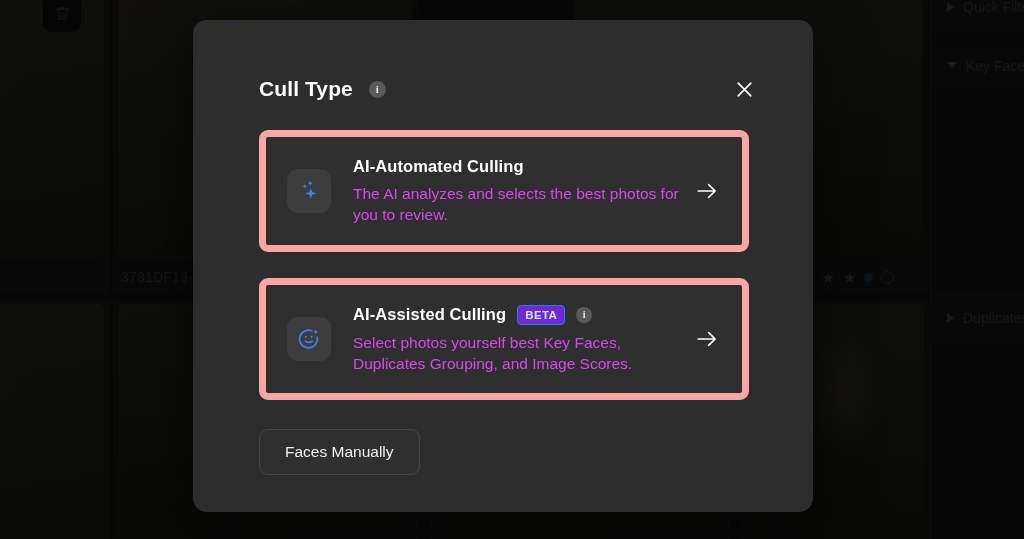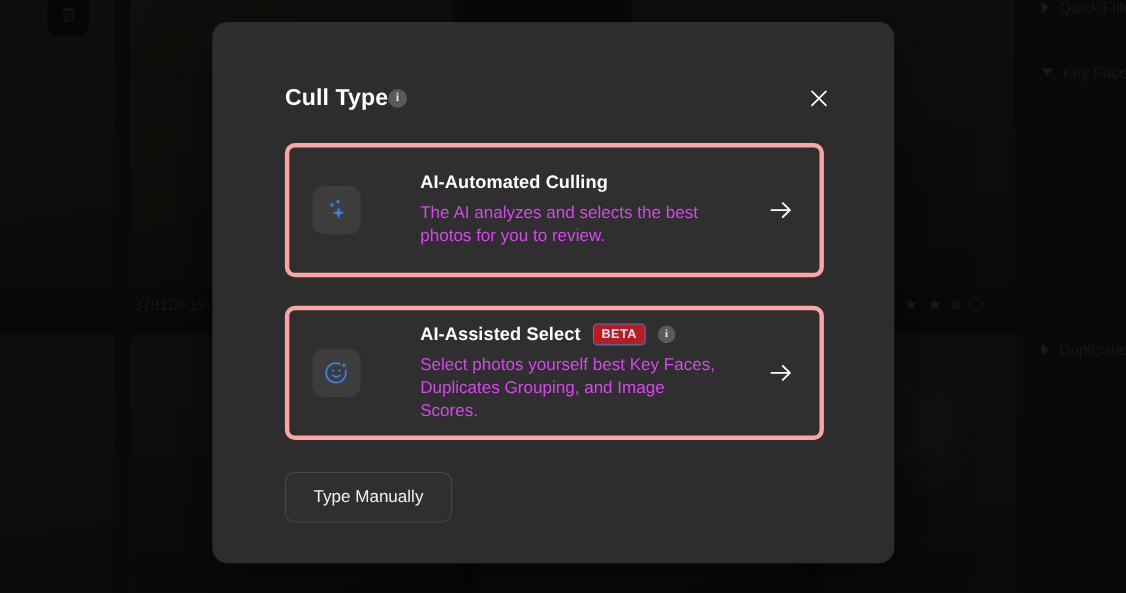--- a/index.html
+++ b/index.html
@@ -184,21 +184,21 @@
     left: 66px; right: 56px;
     top: 52px;
     height: 34px;
     display: flex;
     align-items: center;
     justify-content: space-between;
   }
   .title-wrap {
     display: flex;
     align-items: center;
-    gap: 0;
+    gap: 16px;
   }
   .modal-title {
     color: #ffffff;
     font-size: 21px;
     font-weight: bold;
     letter-spacing: .1px;
   }
   .info-badge {
     width: 17px; height: 17px;
     border-radius: 50%;
@@ -224,29 +224,28 @@
 
   .cards {
     position: absolute;
     left: 66px;
     top: 110px;
     width: 490px;
   }
 
   .card {
     position: relative;
-    border: 4px solid #fca5a5;
+    border: 7px solid #fca5a5;
     border-radius: 9px;
     background: #2f2f2f;
     height: 122px;
     display: flex;
     align-items: center;
     padding: 0 20px 0 21px;
     cursor: pointer;
-    gap: 32px;
   }
   .card + .card { margin-top: 26px; }
 
   .card-icon {
     width: 44px; height: 44px;
     border-radius: 11px;
     background: #3d3d3d;
     display: flex;
     align-items: center;
     justify-content: center;
@@ -271,21 +270,21 @@
     font-weight: bold;
     letter-spacing: .1px;
   }
   .beta-badge {
     display: inline-flex;
     align-items: center;
     justify-content: center;
     height: 20px;
     padding: 0 7px;
     border-radius: 4px;
-    background: #b91c1c;
+    background: #6d28d9;
     border: 1.5px solid #2f7fd4;
     color: #cfe4fb;
     font-size: 11.5px;
     font-weight: bold;
     letter-spacing: .4px;
   }
   .info-badge.sm {
     width: 16px; height: 16px;
     background: #5a5a5a;
     font-size: 10px;
@@ -456,29 +455,29 @@
           <svg width="26" height="26" viewBox="0 0 24 24" fill="none" stroke="#3b82e8" stroke-width="1.5" stroke-linecap="round" stroke-linejoin="round">
             <path d="M19.5 10.2 A8.2 8.2 0 1 1 14.6 4.4"></path>
             <circle cx="9.1" cy="10" r="0.95" fill="#3b82e8" stroke="none"></circle>
             <circle cx="14.4" cy="10" r="0.95" fill="#3b82e8" stroke="none"></circle>
             <path d="M8.7 14.1 q3.1 2.3 6.2 0"></path>
             <path d="M18.2 3.1 L18.85 4.85 L20.6 5.5 L18.85 6.15 L18.2 7.9 L17.55 6.15 L15.8 5.5 L17.55 4.85 Z" fill="#3b82e8" stroke="none"></path>
           </svg>
         </div>
         <div class="card-body">
           <div class="card-title-row">
-            <span class="card-title">AI-Assisted Select</span>
+            <span class="card-title">AI-Assisted Culling</span>
             <span class="beta-badge">BETA</span>
             <span class="info-badge sm">i</span>
           </div>
           <div class="card-desc">Select photos yourself best Key Faces, Duplicates Grouping, and Image Scores.</div>
         </div>
         <div class="card-arrow">
           <svg width="26" height="26" viewBox="0 0 24 24" fill="none" stroke="#ffffff" stroke-width="1.6" stroke-linecap="round" stroke-linejoin="round">
             <path d="M4 12h15M13.5 6.2 L19.5 12 L13.5 17.8"></path>
           </svg>
         </div>
       </div>
     </div>
 
-    <button class="manual-btn">Type Manually</button>
+    <button class="manual-btn">Faces Manually</button>
   </div>
 </div>
 
 </body></html>

